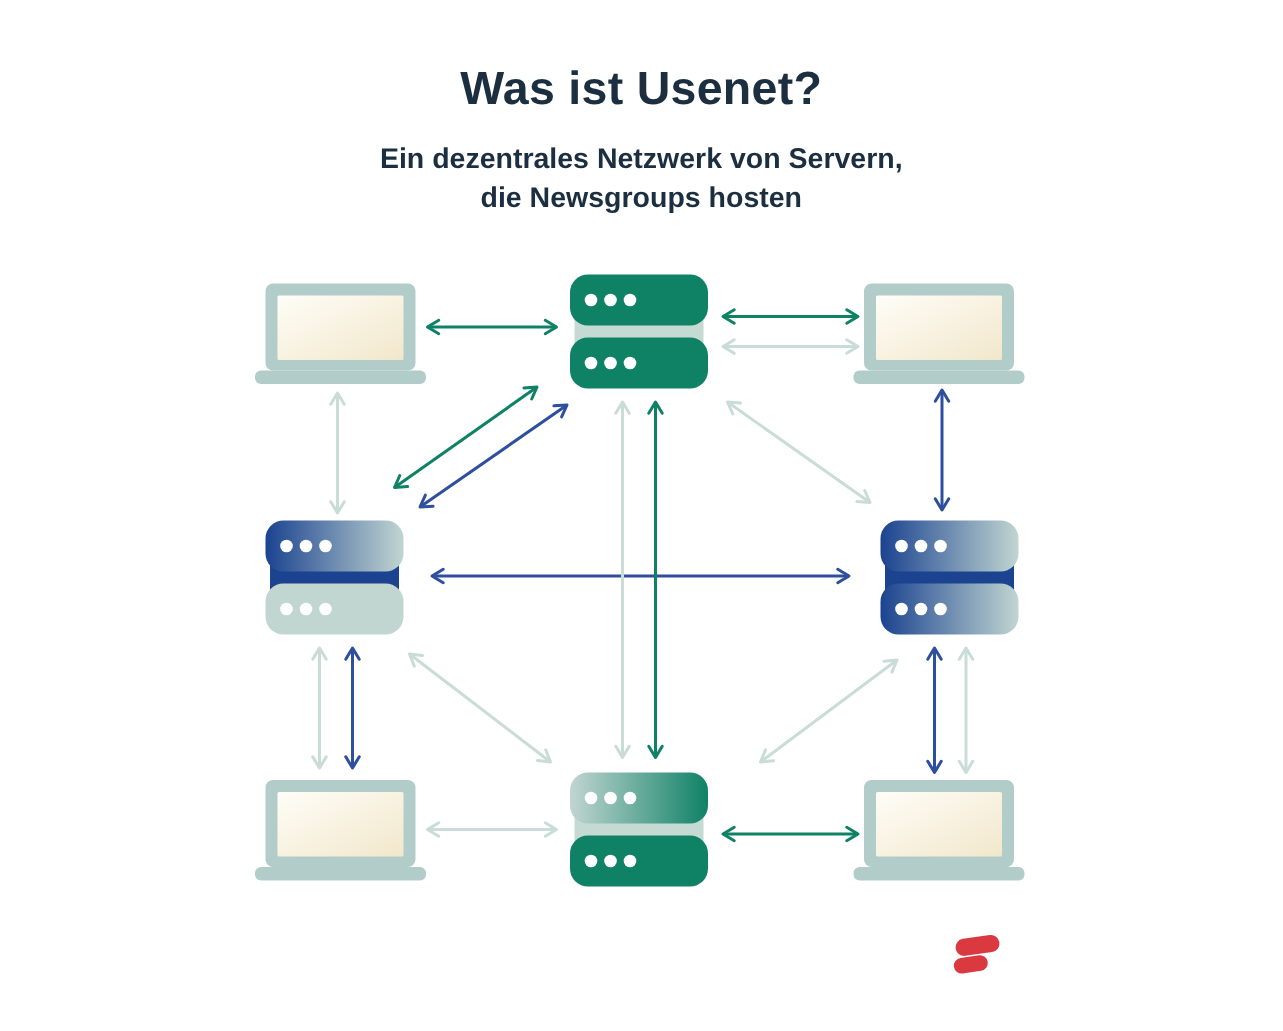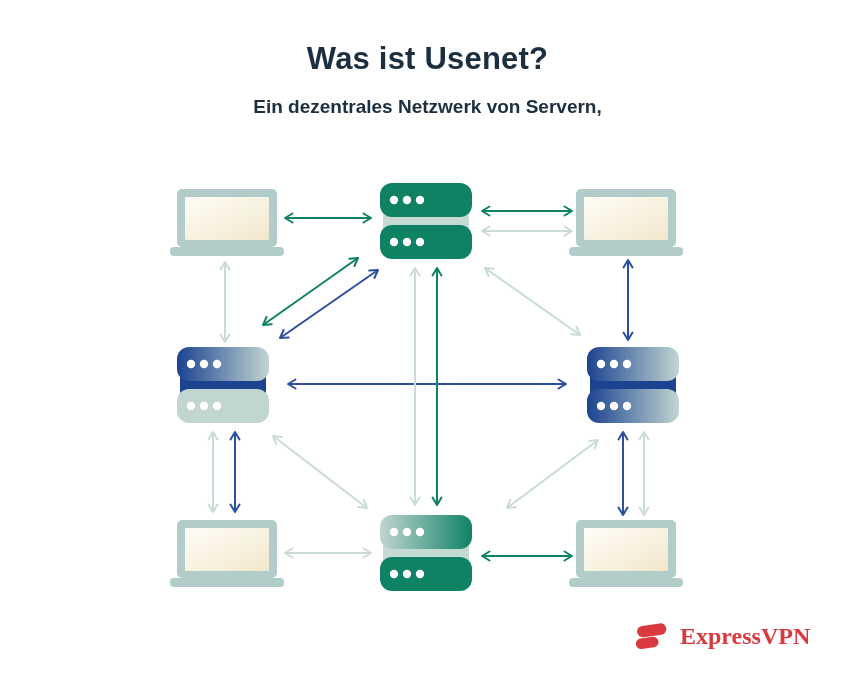--- a/index.html
+++ b/index.html
@@ -14,20 +14,21 @@
         color:var(--brand_red,#da3940);}
   .logo-text{font-family:"Liberation Serif","DejaVu Serif",serif;font-size:24px;font-weight:600;}
 </style>
 </head>
 <body>
 
 <div class="canvas">
   <h1 class="title">Was ist Usenet?</h1>
   <div class="subtitle">
     <div>Ein dezentrales Netzwerk von Servern,</div>
+    <div>die Newsgroups hosten</div>
   </div>
 
   <svg class="diagram" id="diagram-svg" width="855" height="687" viewBox="0 0 855 687" aria-hidden="true">
       <defs>
         <linearGradient id="gradNavy" x1="0%" y1="0%" x2="100%" y2="0%">
           <stop offset="0%" stop-color="#1b4390"></stop>
           <stop offset="100%" stop-color="#c1d5d1"></stop>
         </linearGradient>
         <linearGradient id="gradGreenFade" x1="0%" y1="0%" x2="100%" y2="0%">
           <stop offset="0%" stop-color="#c1d5d1"></stop>
@@ -132,15 +133,14 @@
       </g>
     </svg>
 
   <div class="logo">
     <svg width="38" height="38" viewBox="0 0 40 40">
       <g fill="currentColor" transform="rotate(-8 20 20)">
         <rect x="5" y="8" width="31" height="12" rx="6"></rect>
         <rect x="2" y="21" width="24" height="11" rx="5.5"></rect>
       </g>
     </svg>
-    <span class="logo-text">ExpressVPN</span>
   </div>
 </div>
 
 </body></html>

